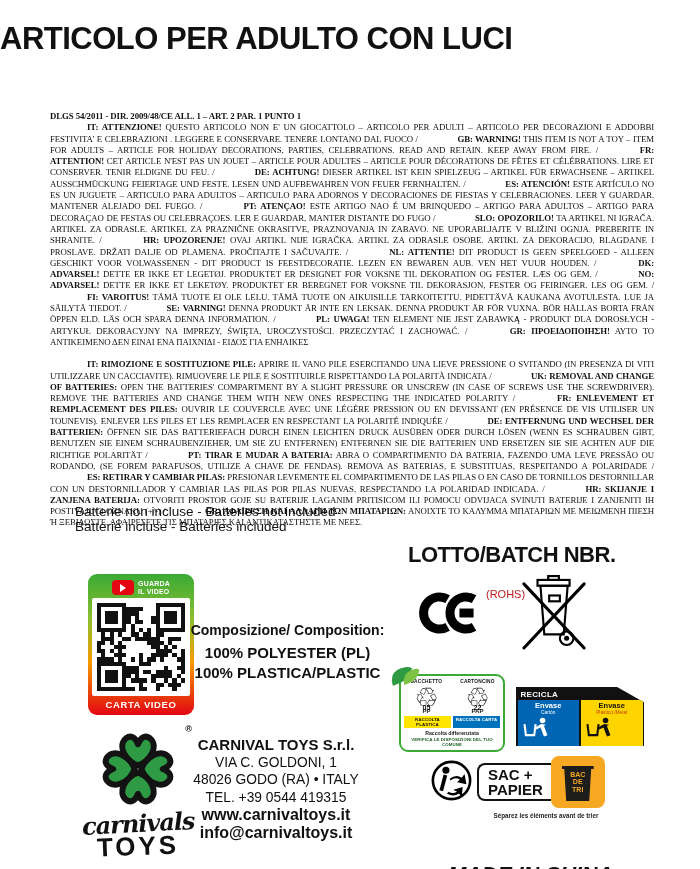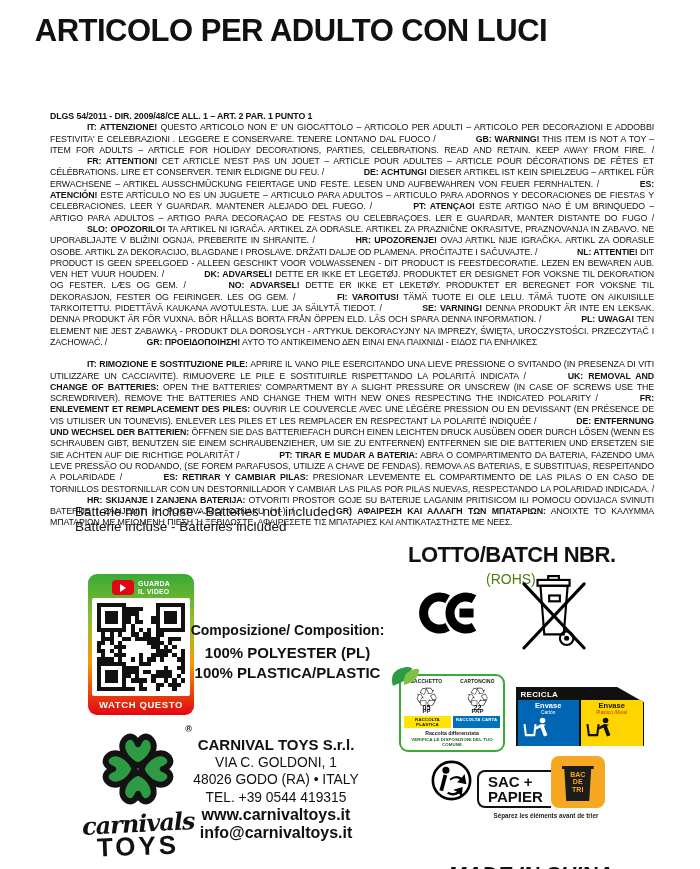--- a/index.html
+++ b/index.html
@@ -1,27 +1,27 @@
 <!DOCTYPE html>
 <html style="--accent_green: #3aaa35; --accent_red: #e30613; --qr_orange: #f59c00; --youtube_red: #e30613; --band_yellow: #ffe500; --band_blue: #0072bc; --recicla_blue: #0065b3; --recicla_yellow: #ffd500; --sub_red: #c1440e; --infotri_yellow: #f7a823; --clover_green: #2e9b44;"><head>
 <meta charset="utf-8">
 <style>
   html,body{margin:0;padding:0;background:#fff;}
   .page{position:relative;width:700px;height:869px;background:#fff;overflow:hidden;
         font-family:"Liberation Sans",sans-serif;color:#111;}
 
   
-  .hdr{position:absolute;top:14px;left:0;width:582px;text-align:center;}
+  .hdr{position:absolute;top:22px;left:0;width:582px;}
   .title{font-size:31px;font-weight:900;letter-spacing:-.5px;line-height:34px;margin:0;}
   .subtitle{font-size:24px;font-style:italic;font-weight:600;letter-spacing:-.5px;margin:2px 0 0 0;}
 
   
   .legal{position:absolute;left:50px;top:111px;width:604px;font-size:8.8px;line-height:11.3px;
          text-align:justify;letter-spacing:-.1px;}
-  .legal p{margin:0;}
+  .legal p{margin:0;font-family:Liberation Serif, serif;}
   .law{font-weight:bold;}
   .para2{margin-top:11px !important;}
   .seg-b{font-weight:bold;padding-left:37px;}
 
   
   .batt{position:absolute;left:75px;top:504px;font-size:13.5px;line-height:15px;}
 
   
   .lotto{position:absolute;left:408px;top:542px;width:240px;font-size:22px;font-weight:900;
          letter-spacing:-.5px;}
@@ -39,21 +39,21 @@
   .qr-code{width:100%;height:100%;}
   .qr-foot{height:19px;line-height:18px;text-align:center;color:#fff;font-size:9.5px;font-weight:800;letter-spacing:.6px;}
 
   
   .compo{position:absolute;left:180px;top:622px;width:215px;text-align:center;font-weight:800;}
   .compo .c1{font-size:14px;margin-bottom:5px;}
   .compo .c2{font-size:15px;line-height:20px;}
 
   
   .ce{position:absolute;left:417px;top:590px;}
-  .rohs{position:absolute;left:486px;top:571px;font-size:14px;color:#4d7c0f;}
+  .rohs{position:absolute;left:486px;top:588px;font-size:11px;color:#b91c1c;}
   .weee{position:absolute;left:521px;top:572px;}
 
   
   .gbox{position:absolute;left:399px;top:674px;width:106px;height:78px;border:2.2px solid var(--accent_green);
         border-radius:9px;box-sizing:border-box;background:#fff;font-weight:bold;}
   .gbox .leaf{position:absolute;left:-13px;top:-11px;}
   .gb-row{display:flex;justify-content:space-around;padding-top:3px;}
   .gb-col{text-align:center;width:46px;}
   .gb-label{font-size:4.8px;letter-spacing:.2px;}
   .gb-sym{position:relative;font-size:27px;line-height:27px;font-family:"DejaVu Sans",sans-serif;}
@@ -88,21 +88,21 @@
   .logo-word{font-weight:900;font-size:26px;line-height:24px;letter-spacing:3px;transform:rotate(-2deg);}
 
   
   .company{position:absolute;left:178px;top:736px;width:196px;text-align:center;line-height:17.5px;}
   .co-name{font-size:15px;font-weight:bold;}
   .co-line{font-size:13.8px;}
   .co-link{font-size:16px;font-weight:bold;}
 
   
   .triman{position:absolute;left:431px;top:760px;}
-  .infotri{position:absolute;left:477px;top:756px;display:flex;align-items:flex-end;}
+  .infotri{position:absolute;left:477px;top:756px;display:flex;align-items:center;}
   .it-white{border:2.2px solid #111;border-radius:8px 0 0 8px;border-right:none;background:#fff;
             padding:4px 8px 4px 9px;font-size:15px;font-weight:900;line-height:15px;height:38px;
             box-sizing:border-box;display:flex;flex-direction:column;justify-content:center;}
   .it-yellow{background:var(--infotri_yellow);border-radius:8px;width:54px;height:52px;display:flex;
              align-items:center;justify-content:center;}
   .it-bin{width:32px;height:38px;background:#1d1d1b;clip-path:polygon(0 8%,100% 8%,100% 16%,92% 16%,86% 100%,14% 100%,8% 16%,0 16%);
           display:flex;align-items:center;justify-content:center;}
   .it-bin span{color:var(--infotri_yellow);font-size:7px;font-weight:900;width:22px;text-align:center;line-height:7.5px;}
   .it-note{position:absolute;left:477px;top:812px;width:138px;font-size:6.3px;font-weight:bold;text-align:center;color:#1d1d1b;}
 
@@ -377,21 +377,21 @@
               <rect x="28.57" y="95.24" width="4.76" height="4.76"></rect>
               <rect x="33.33" y="95.24" width="4.76" height="4.76"></rect>
               <rect x="38.10" y="95.24" width="4.76" height="4.76"></rect>
               <rect x="47.62" y="95.24" width="4.76" height="4.76"></rect>
               <rect x="52.38" y="95.24" width="4.76" height="4.76"></rect>
               <rect x="66.67" y="95.24" width="4.76" height="4.76"></rect>
               <rect x="85.71" y="95.24" width="4.76" height="4.76"></rect>
             </g>
           </svg></div>
     </div>
-    <div class="qr-foot">WATCH QUESTO</div>
+    <div class="qr-foot">CARTA VIDEO</div>
   </div>
 
   <div class="compo">
     <div class="c1">Composizione/ Composition:</div>
     <div class="c2">100% POLYESTER (PL)</div>
     <div class="c2">100% PLASTICA/PLASTIC</div>
   </div>
 
   <div class="ce">
     <svg viewBox="0 0 70 48" width="66" height="46">

